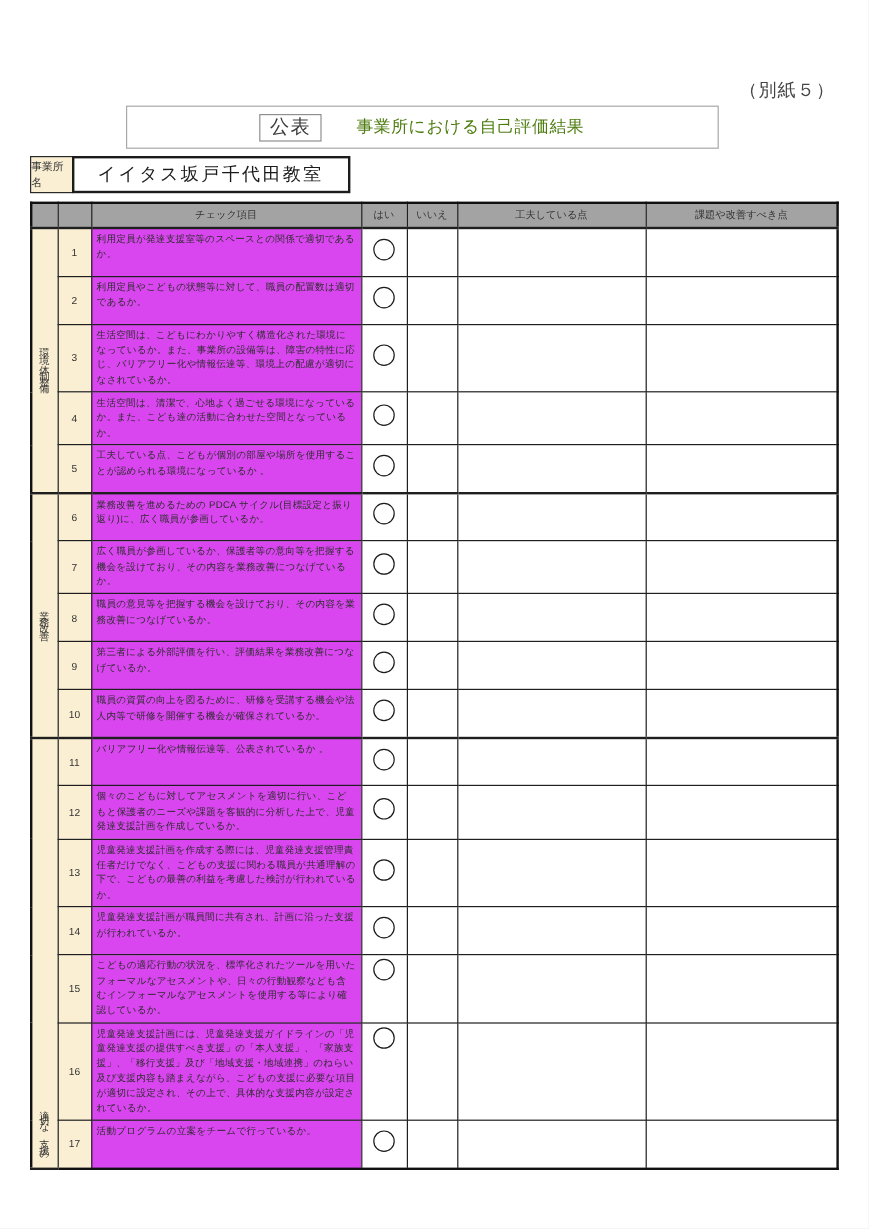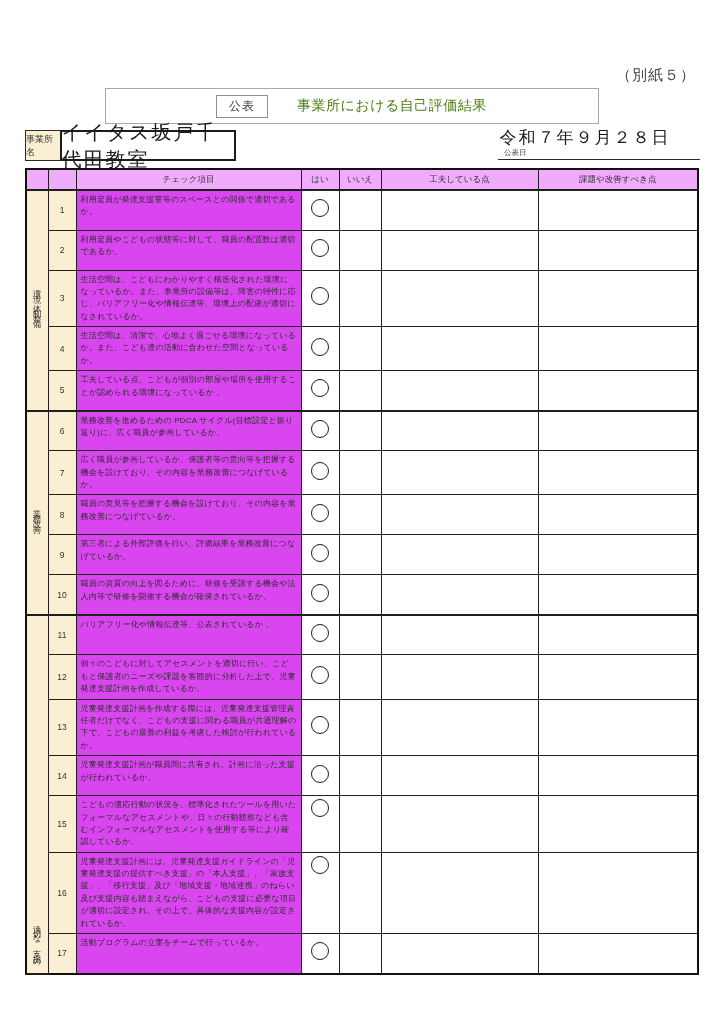--- a/index.html
+++ b/index.html
@@ -22,41 +22,41 @@
   .title-box {
     position: absolute; left: 105px; top: 88px; width: 494px; height: 36px;
     border: 1.5px solid #a9a9a9;
     display: flex; align-items: center;
   }
   .title-tag {
     margin-left: 110px;
     width: 52px; height: 23px;
     border: 1.5px solid #8f8f8f;
     display: flex; align-items: center; justify-content: center;
-    font-size: 12px; color: #3a3a3a; letter-spacing: 1px;
+    font-size: 16px; color: #3a3a3a; letter-spacing: 1px;
   }
   .title-text {
     margin-left: 29px; font-size: 14px; color: #4d7c0f; letter-spacing: 0.5px;
   }
   
   .office-box {
     position: absolute; left: 25px; top: 130px; height: 31px;
     display: flex; align-items: stretch;
   }
   .office-label {
     width: 36px; background: #faefd2;
     border: 1.5px solid #2a2a2a;
     display: flex; align-items: center; justify-content: center;
     font-size: 9px; color: #333;
   }
   .office-name {
-    width: 176px; margin-left: -1.5px;
+    width: 232px; margin-left: -1.5px;
     border: 2.5px solid #1c1c1c; background: #fff;
     display: flex; align-items: center; justify-content: center;
-    font-size: 20px; color: #1a1a1a; letter-spacing: 2px; font-weight: 500;
+    font-size: 15px; color: #1a1a1a; letter-spacing: 2px; font-weight: 500;
   }
   
   .date-block { position: absolute; left: 470px; top: 126px; width: 230px; }
   .date-text {
     text-align: center; font-size: 17px; color: #1a1a1a;
     letter-spacing: 2px; font-weight: 500;
   }
   .date-underline {
     border-bottom: 1.5px solid #2a2a2a; margin-top: 10px; position: relative;
     margin-left: 28px;
@@ -73,21 +73,21 @@
   .eval-table col.c-num   { width: 28px; }
   .eval-table col.c-item  { width: 225px; }
   .eval-table col.c-yes   { width: 38px; }
   .eval-table col.c-no    { width: 42px; }
   .eval-table col.c-dev   { width: 157px; }
   .eval-table col.c-iss   { width: 160px; }
   .eval-table th, .eval-table td {
     border: 1.5px solid #1f1f1f;
   }
   .eval-table thead th {
-    background: #f0abfc; height: 21px;
+    background: #a3a3a3; height: 21px;
     font-size: 8.5px; font-weight: normal; color: #333;
     text-align: center; border-bottom-width: 2px;
   }
   .eval-table { border: 2.5px solid #111; }
   td.cell-cat {
     background: #faefd2; vertical-align: middle; text-align: center;
     border-bottom-width: 2px; overflow: hidden;
   }
   td.cell-cat .vtext {
     writing-mode: vertical-rl; text-orientation: upright;
@@ -127,26 +127,20 @@
   <div class="title-box">
     <div class="title-tag">公表</div>
     <div class="title-text">事業所における自己評価結果</div>
   </div>
 
   <div class="office-box">
     <div class="office-label">事業所名</div>
     <div class="office-name">イイタス坂戸千代田教室</div>
   </div>
 
-  <div class="date-block">
-    <div class="date-text">令和７年９月２８日</div>
-    <div class="date-underline">
-      <span class="date-label">公表日</span>
-    </div>
-  </div>
 
   <table class="eval-table">
     <colgroup>
       <col class="c-cat">
         <col class="c-num">
         <col class="c-item">
       <col class="c-yes">
         <col class="c-no">
         <col class="c-dev">
         <col class="c-iss">

